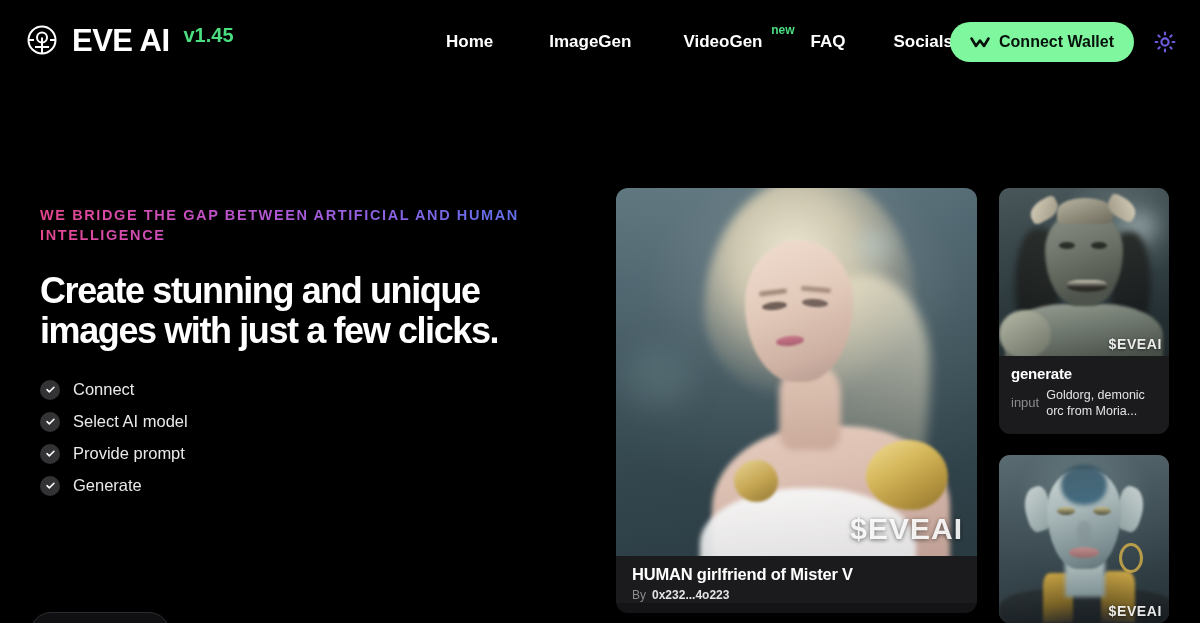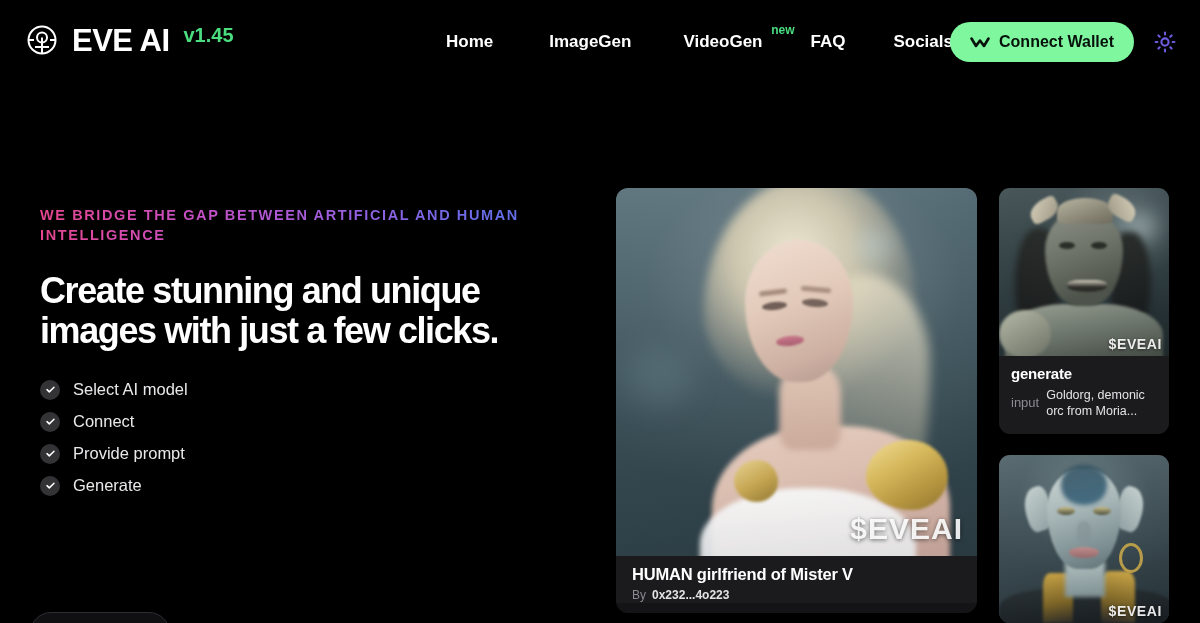--- a/index.html
+++ b/index.html
@@ -303,29 +303,29 @@
     <div class="eyebrow">WE BRIDGE THE GAP BETWEEN ARTIFICIAL AND HUMAN INTELLIGENCE</div>
     <h1 class="headline">Create stunning and unique images with just a few clicks.</h1>
 
     <div class="checklist">
       <div class="check-row">
         <span class="check-circle">
           <svg viewBox="0 0 12 12" aria-hidden="true">
               <path d="M2.2 6.2 L4.7 8.6 L9.8 3.6" fill="none" stroke="#fff" stroke-width="1.7" stroke-linecap="round" stroke-linejoin="round"></path>
             </svg>
         </span>
-        <span class="check-label">Select AI model</span>
+        <span class="check-label">Connect</span>
       </div>
       <div class="check-row">
         <span class="check-circle">
           <svg viewBox="0 0 12 12" aria-hidden="true">
               <path d="M2.2 6.2 L4.7 8.6 L9.8 3.6" fill="none" stroke="#fff" stroke-width="1.7" stroke-linecap="round" stroke-linejoin="round"></path>
             </svg>
         </span>
-        <span class="check-label">Connect</span>
+        <span class="check-label">Select AI model</span>
       </div>
       <div class="check-row">
         <span class="check-circle">
           <svg viewBox="0 0 12 12" aria-hidden="true">
               <path d="M2.2 6.2 L4.7 8.6 L9.8 3.6" fill="none" stroke="#fff" stroke-width="1.7" stroke-linecap="round" stroke-linejoin="round"></path>
             </svg>
         </span>
         <span class="check-label">Provide prompt</span>
       </div>
       <div class="check-row">

